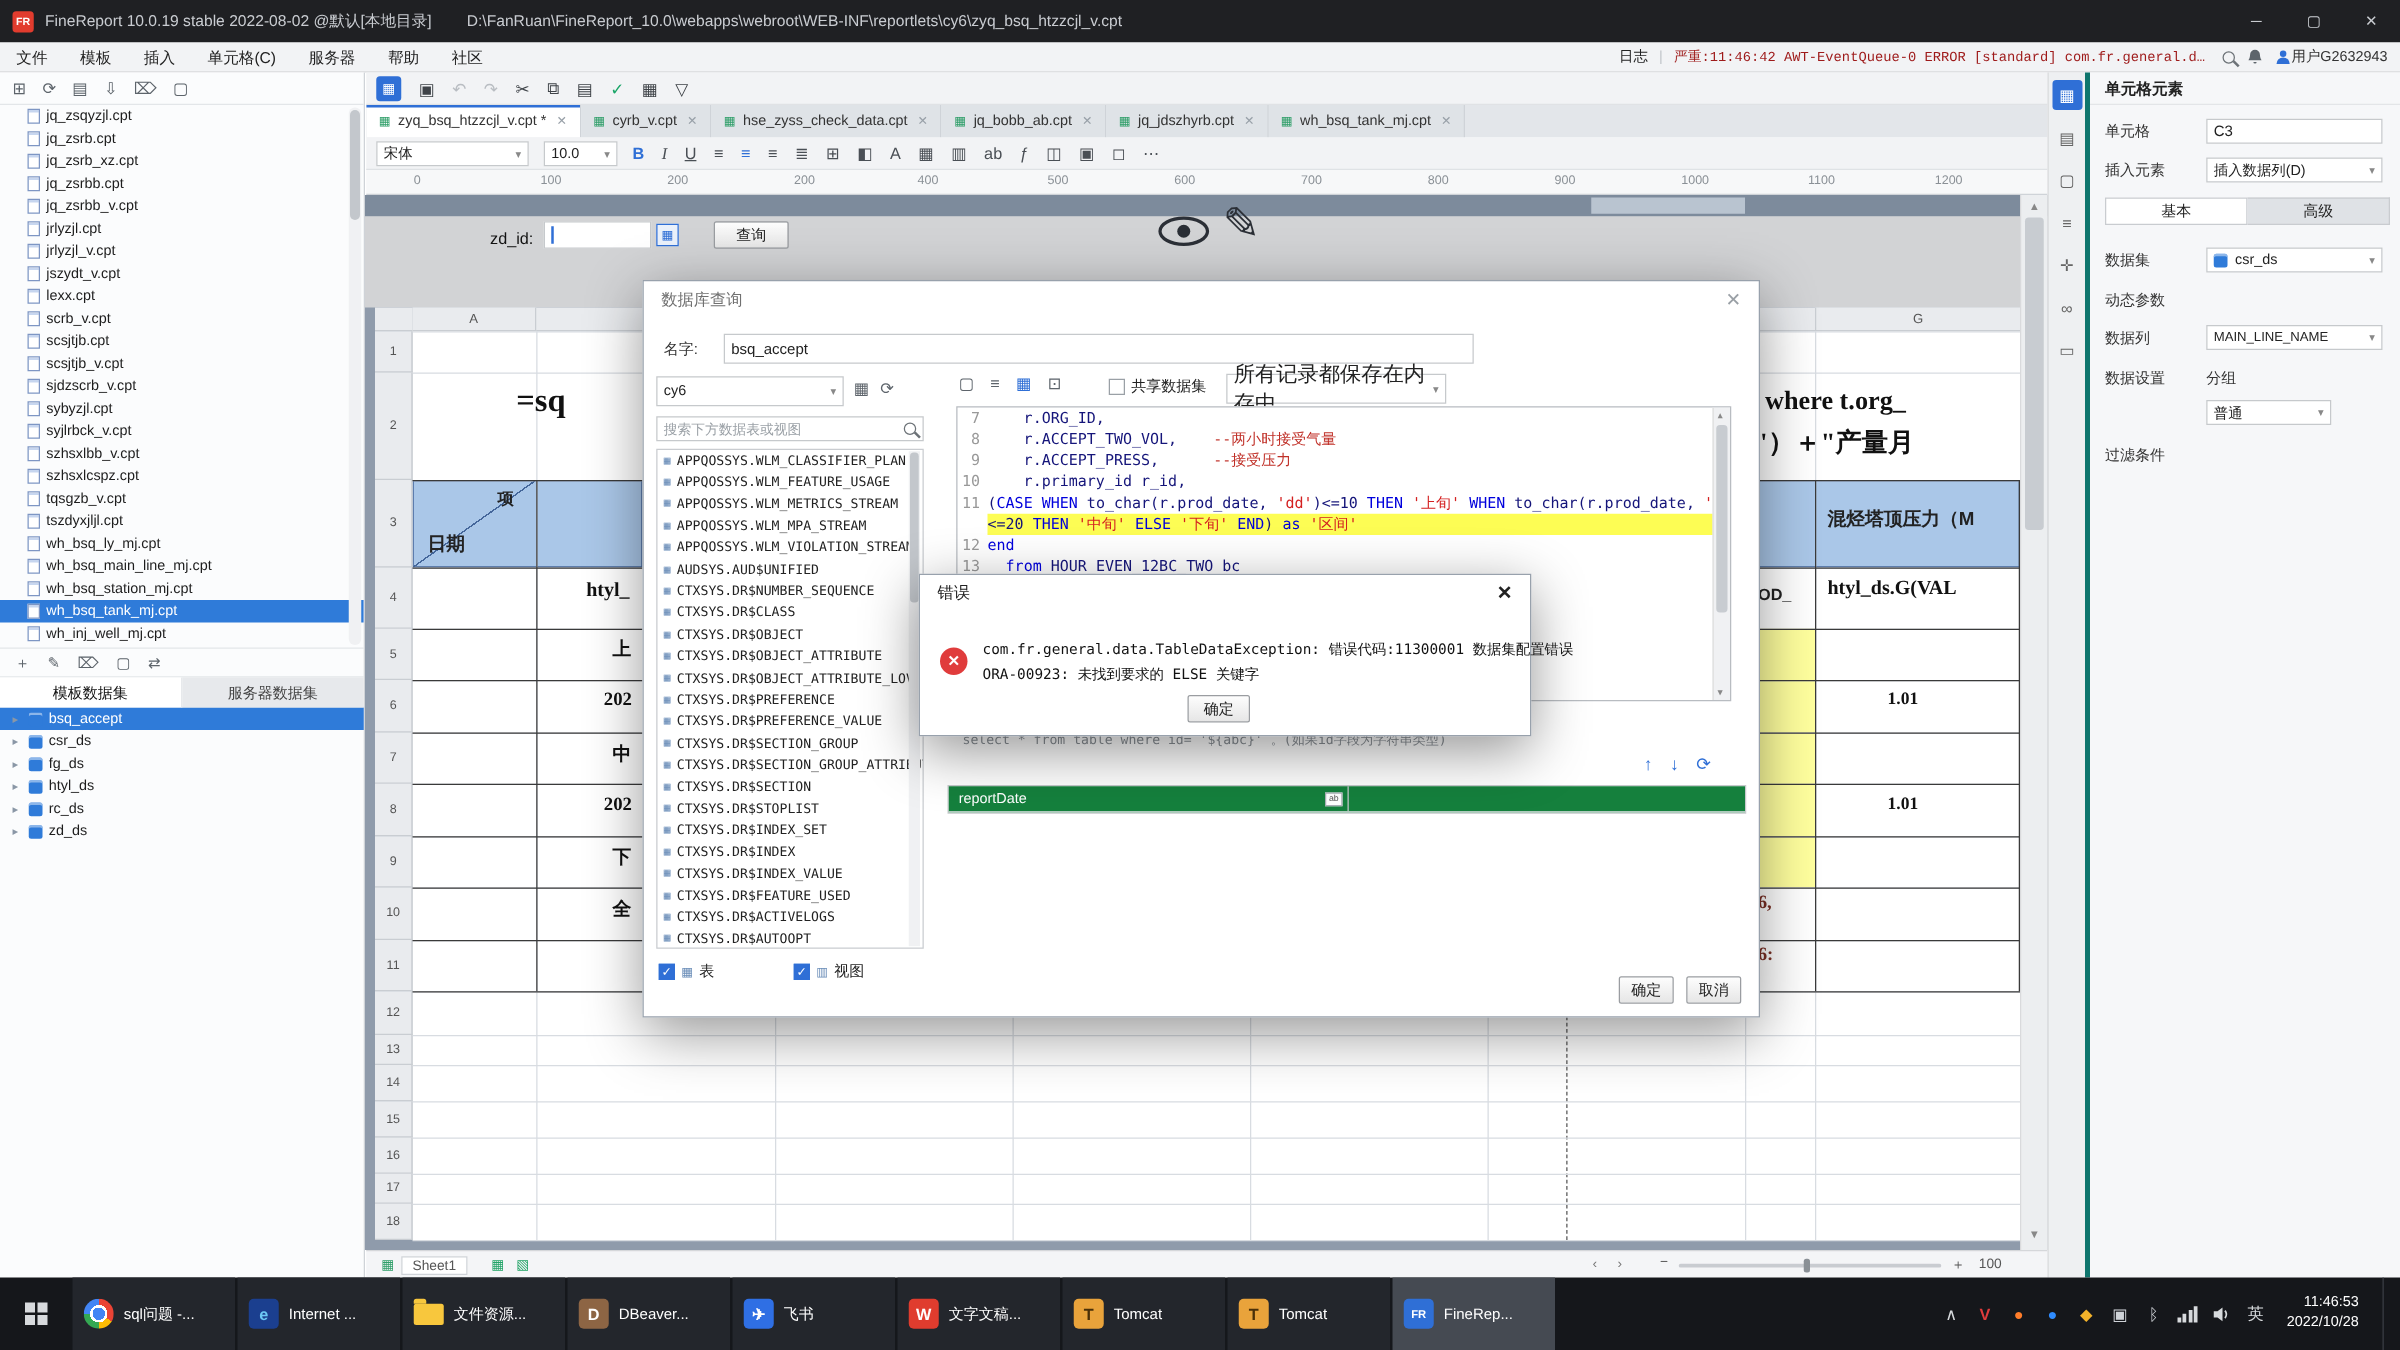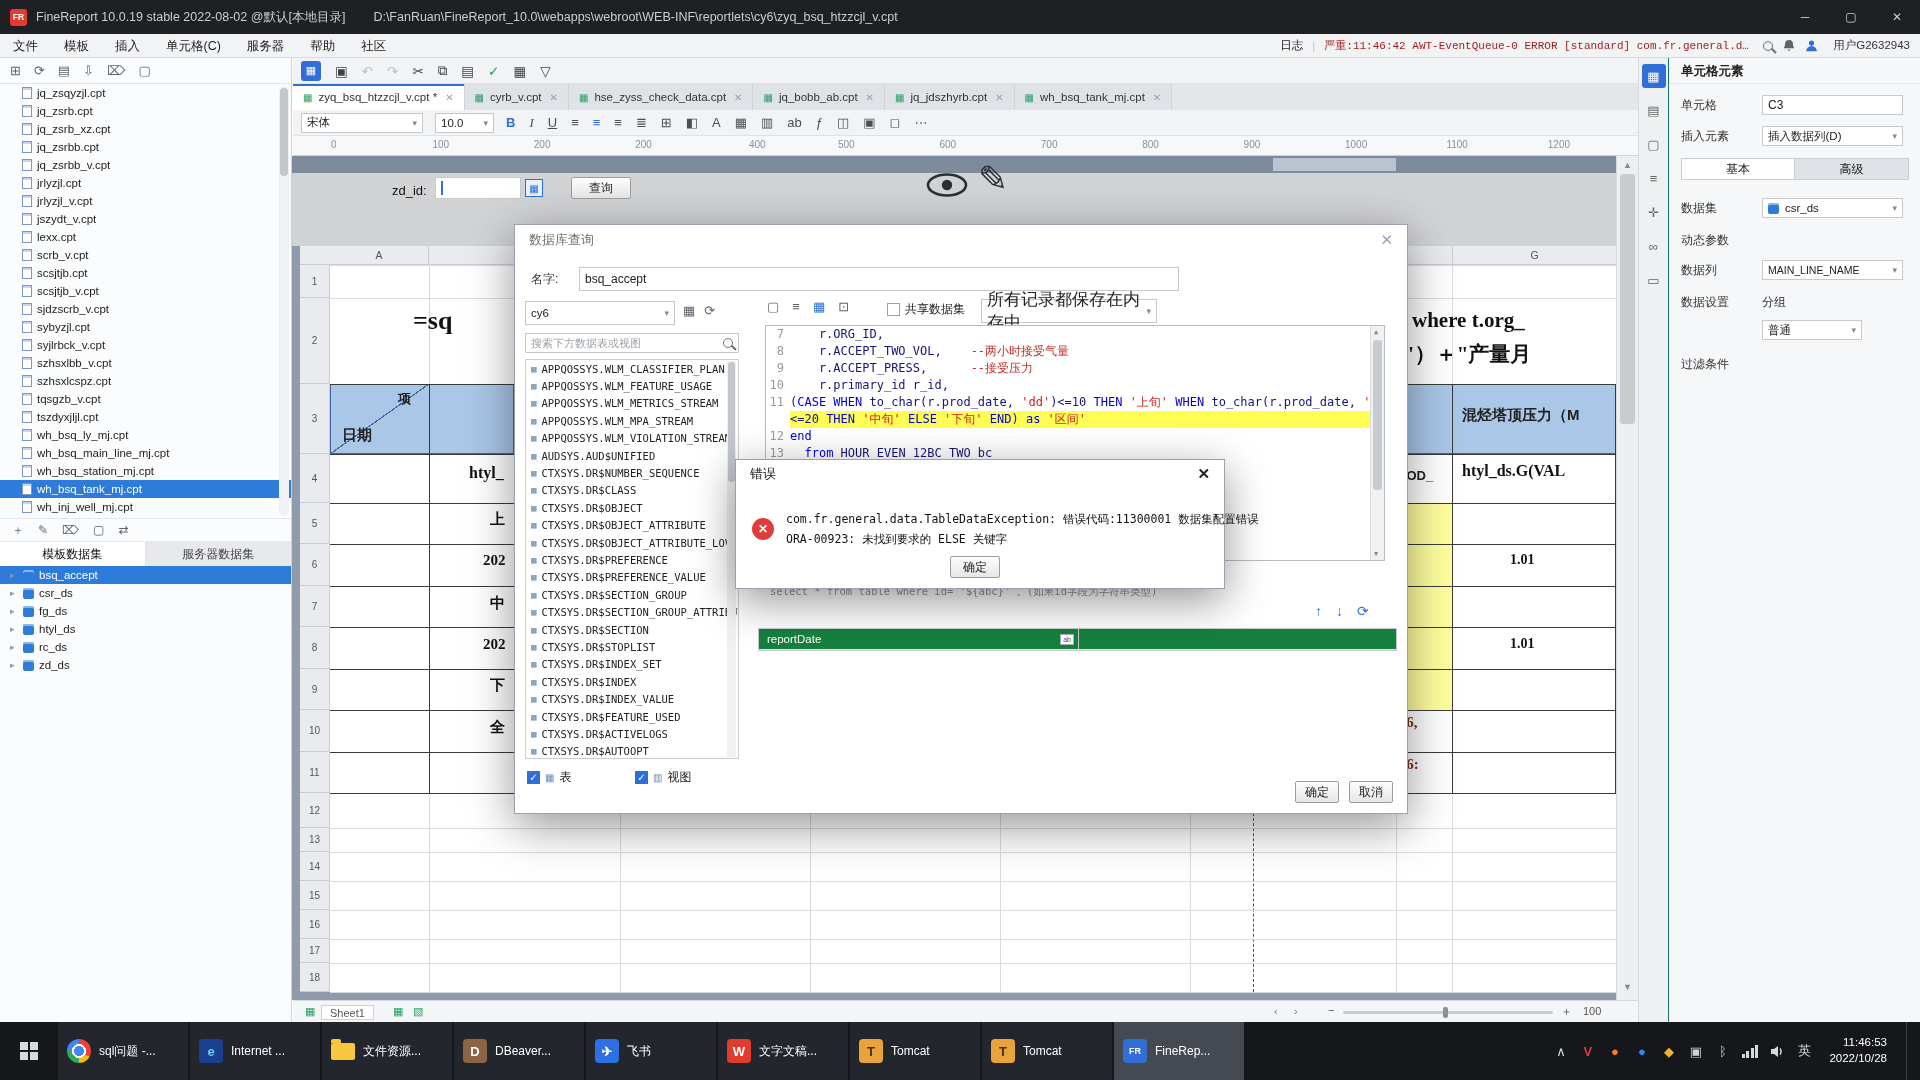--- a/index.html
+++ b/index.html
@@ -13,21 +13,21 @@
 #fr-logo{width:17px;height:17px;background:#e23c2e;border-radius:3px;color:#fff;font-size:8.5px;font-weight:bold;margin-right:9px}
 #win-controls{margin-left:auto;display:flex;height:34px}
 .winbtn{width:46px;height:34px;display:flex;align-items:center;justify-content:center;font-size:12px;color:#c9ccd1}
 
 #menubar{position:absolute;left:0;top:34px;width:1920px;height:24px;background:#f2f3f5;border-bottom:1px solid #d9dadc;display:flex;align-items:center}
 .menu-item{padding:0 13px;font-size:12.5px;color:#222;height:24px;line-height:24px}
 #menu-right{margin-left:auto;display:flex;align-items:center;gap:9px;padding-right:10px;font-size:11.5px}
 #menu-error{color:#9e1a1a;font-family:"Liberation Mono",monospace;font-size:11px;max-width:430px;white-space:nowrap;overflow:hidden;text-overflow:ellipsis}
 .mag{width:10px;height:10px;border:1.6px solid #6c7277;border-radius:50%;position:relative;flex:none}
 .mag::after{content:"";position:absolute;width:6px;height:1.6px;background:#6c7277;transform:rotate(45deg);right:-5px;bottom:-2px}
-#menu-user{display:flex;align-items:center;gap:15px;color:#333}
+#menu-user{display:flex;align-items:center;gap:0;color:#333}
 
 #leftpanel{position:absolute;left:0;top:58px;width:292px;height:964px;background:#fbfcfd;border-right:1px solid #cfd3d8}
 #tree-toolbar{height:26px;display:flex;align-items:center;gap:13px;padding-left:10px;border-bottom:1px solid #e3e6e9;color:#5d646b;font-size:13px}
 #tree-list{height:434px;overflow:hidden}
 .tree-item{display:flex;align-items:center;gap:5px;height:18px;padding-left:22px;font-size:11.5px;color:#1d1d1d;white-space:nowrap}
 .tree-item.sel{background:#2f7bd9;color:#fff}
 .doc-ico{width:10px;height:12px;background:#fff;border:1px solid #7e96c4;box-shadow:inset 0 2px 0 #c7d6ef;flex:none}
 #tree-scroll{position:absolute;right:2px;top:28px;width:10px;height:430px;background:#f0f1f3;border-radius:5px}
 #tree-scroll .thumb{position:absolute;left:1px;top:2px;width:8px;height:88px;background:#c3c7cc;border-radius:4px}
 #ds-toolbar{height:24px;display:flex;align-items:center;gap:14px;padding-left:12px;border-top:1px solid #e3e6e9;border-bottom:1px solid #e3e6e9;color:#5d646b;font-size:12px}
@@ -65,21 +65,21 @@
 .dhline{position:absolute;height:1px;background:#3a3a3a}
 .rownum{position:absolute;background:#e9ebee;border-bottom:1px solid #c9cdd2;border-right:1px solid #c9cdd2;font-size:10px;color:#555;text-align:center}
 .colhdr{position:absolute;background:#e9ebee;border-bottom:1px solid #c9cdd2;font-size:10.5px;color:#555;text-align:center;line-height:19px}
 .cellserif{position:absolute;font-family:"Liberation Serif",serif;font-weight:bold;color:#111;white-space:nowrap}
 .btn{background:linear-gradient(#fdfdfd,#e6e6e6);border:1px solid #9a9da1;border-radius:2px;font-size:12px;display:flex;align-items:center;justify-content:center;color:#222}
 #sheetbar{position:absolute;left:293px;top:1000px;width:1345px;height:22px;background:#f4f5f7;border-top:1px solid #d5d7da;font-size:11px;color:#555}
 
 #rightstrip{position:absolute;left:1638px;top:58px;width:30px;height:964px;background:#eef0f2;border-left:1px solid #d9dadc;display:flex;flex-direction:column;align-items:center;padding-top:6px;gap:10px}
 .strip-ico{width:24px;height:24px;display:flex;align-items:center;justify-content:center;color:#666;font-size:13px;border-radius:3px}
 .strip-ico.active{background:#2f6fd6;color:#fff}
-#rightpanel{position:absolute;left:1668px;top:58px;width:252px;height:964px;background:#f6f7f9;border-left:1px solid #0f766e}
+#rightpanel{position:absolute;left:1668px;top:58px;width:252px;height:964px;background:#f6f7f9;border-left:4px solid #0f766e}
 #rp-header{height:26px;line-height:26px;padding-left:12px;font-weight:bold;font-size:12.5px;color:#222;border-bottom:1px solid #e3e5e8}
 .rp-label{position:absolute;left:12px;font-size:12px;color:#333;line-height:20px}
 .rp-ctl{position:absolute;left:93px;width:141px;height:20px}
 .rp-tab{position:absolute;height:22px;display:flex;align-items:center;justify-content:center;font-size:12px;border:1px solid #c9ccd0}
 
 .dialog{position:absolute;background:#fff;border:1px solid #98a1ac;box-shadow:0 12px 44px rgba(0,0,0,.42)}
 .dlg-title{height:30px;display:flex;align-items:center;padding:0 14px;color:#707070;font-size:13px}
 .dlg-x{margin-left:auto;color:#9aa0a6;font-size:15px}
 .inp{background:#fff;border:1px solid #c6c9cc;font-size:12px;display:flex;align-items:center;padding:0 5px}
 .cb{width:13px;height:13px;border:1px solid #9aa0a6;background:#fff;display:inline-flex;align-items:center;justify-content:center;font-size:10px;flex:none}
@@ -395,21 +395,21 @@
       <span class="ico ">▣</span>
       <span class="ico ">◻</span>
       <span class="ico ">⋯</span>
     </div>
 </div>
 <div id="ruler">
     <span class="rlab" style="left: 38px;">0</span>
     <span class="rlab" style="left: 139.4px;">100</span>
     <span class="rlab" style="left: 240.8px;">200</span>
     <span class="rlab" style="left: 342.2px;">200</span>
-    <span class="rlab" style="left: 456px;">400</span>
+    <span class="rlab" style="left: 441px;">400</span>
     <span class="rlab" style="left: 545px;">500</span>
     <span class="rlab" style="left: 646.4px;">600</span>
     <span class="rlab" style="left: 747.8px;">700</span>
     <span class="rlab" style="left: 849.2px;">800</span>
     <span class="rlab" style="left: 950.6px;">900</span>
     <span class="rlab" style="left: 1052px;">1000</span>
     <span class="rlab" style="left: 1153.4px;">1100</span>
     <span class="rlab" style="left: 1254.8px;">1200</span>
   </div>
 

